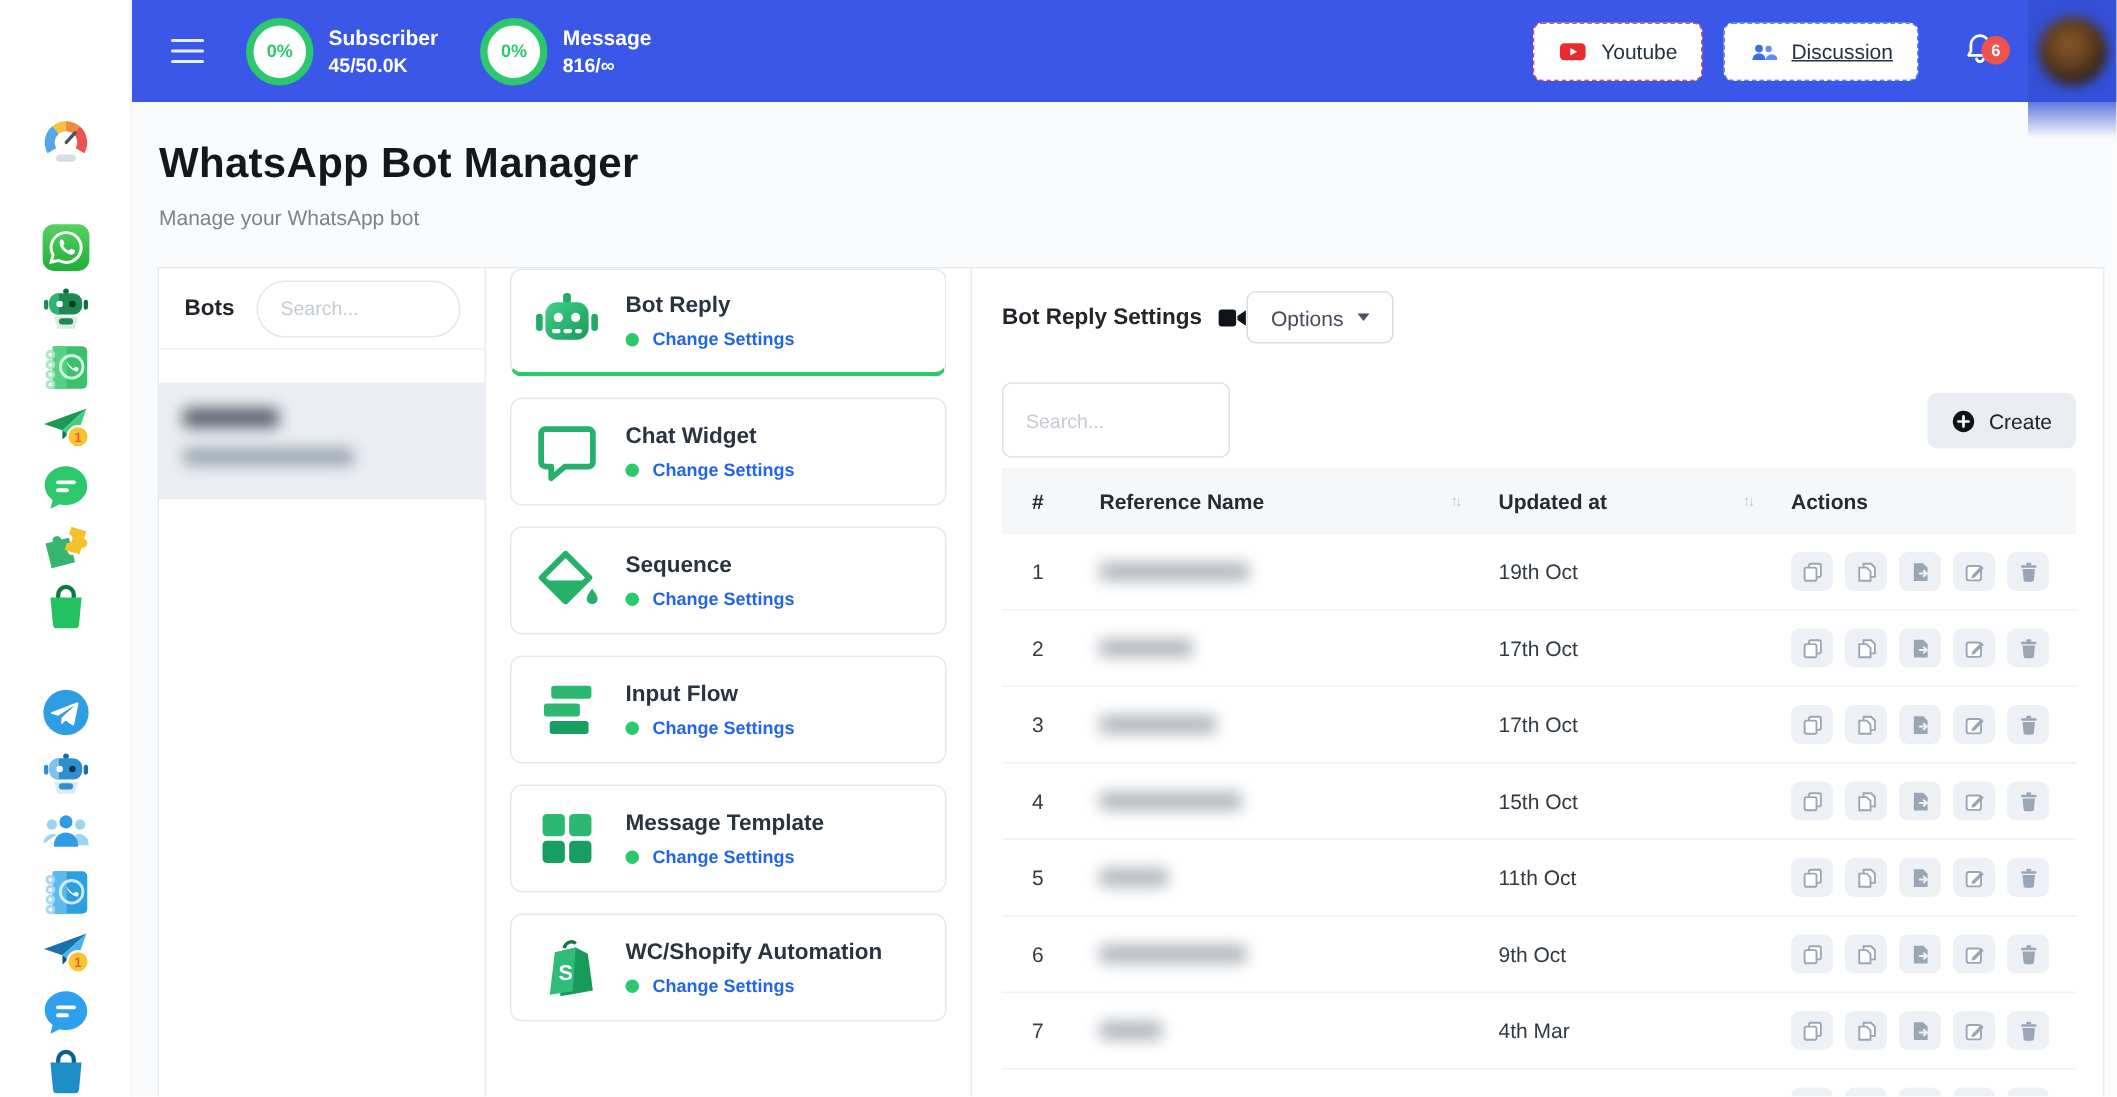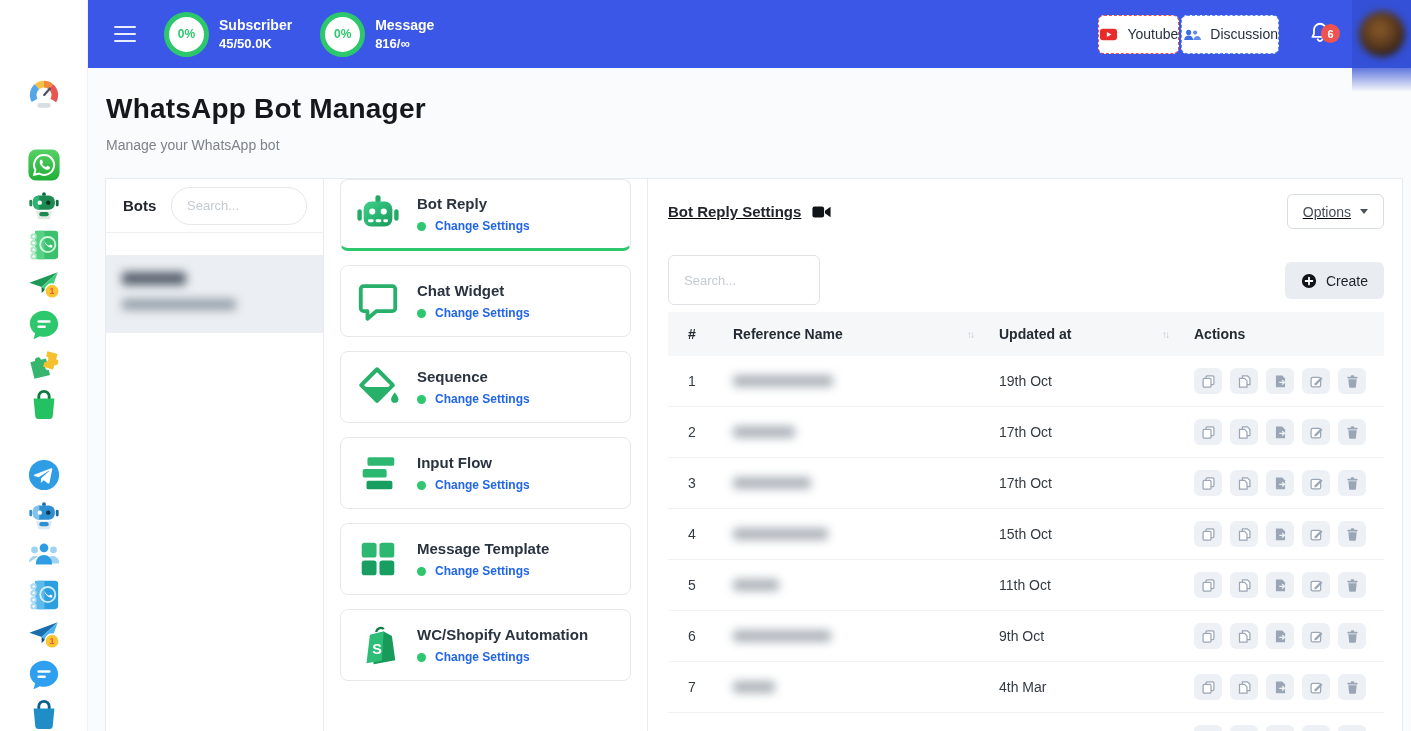--- a/index.html
+++ b/index.html
@@ -19,24 +19,24 @@
   .hamburger { width:22px; cursor:pointer; }
   .hamburger span { display:block; height:2.4px; background:#e9edff; border-radius:2px; margin:4.6px 0; }
   .stat { display:flex; align-items:center; margin-left:28px; }
   .ring { width:45px; height:45px; border-radius:50%; background:#fff; border:5px solid #2DC76D;
           display:flex; align-items:center; justify-content:center; font-size:12px; font-weight:bold; color:#2DC76D; }
   .stat-text { margin-left:10px; color:#fff; }
   .stat-label { font-size:14px; font-weight:bold; }
   .stat-value { font-size:13px; font-weight:bold; margin-top:3px; }
   .topbar-right { margin-left:auto; display:flex; align-items:center; margin-right:78px; }
   .pill-btn { display:flex; align-items:center; gap:9px; background:#fff; border-radius:6px;
-              padding:9px 0; font-size:14px; color:#25313f; cursor:pointer; }
+              padding:9px 16px; font-size:14px; color:#25313f; cursor:pointer; }
   .pill-btn svg { width:19px; height:19px; }
   .yt-btn { border:1.6px dashed #e85050; }
-  .disc-btn { border:1.6px dashed #5b86ef; margin-left:2px; }
+  .disc-btn { border:1.6px dashed #5b86ef; margin-left:14px;text-decoration:underline; }
   .bell-wrap { position:relative; margin-left:28px; cursor:pointer; width:26px; height:28px; }
   .bell-wrap svg { width:26px; height:26px; }
   .badge { position:absolute; top:4px; left:14px; min-width:19px; height:19px; border-radius:50%;
            background:#ef5350; color:#fff; font-size:11px; font-weight:bold;
            display:flex; align-items:center; justify-content:center; }
   .avatar-zone { position:absolute; top:0; right:0; width:59px; height:92px; z-index:5;
                  background:linear-gradient(180deg,#3350d6 0%,#3350d6 66%,rgba(250,251,252,0) 100%); }
   .avatar { width:46px; height:46px; border-radius:50%; margin:11px auto 0; cursor:pointer;
             background:radial-gradient(circle at 45% 40%,#8a5a2a 0%,#5b3a1d 45%,#241a12 78%);
             filter:blur(3.5px); }
@@ -72,21 +72,21 @@
   .feature-card.active { border-bottom:3px solid #2DC76D; }
   .card-icon { width:46px; height:46px; margin-right:16px; flex:none; }
   .card-icon svg { width:100%; height:100%; display:block; }
   .card-title { font-size:15px; font-weight:bold; color:#2a3340; }
   .card-link { margin-top:7px; font-size:12px; font-weight:bold; color:#2166E8;
                display:flex; align-items:center; cursor:pointer; }
   .dot { width:9px; height:9px; border-radius:50%; background:#2DC76D; margin-right:9px; }
 
   
   .col-settings { flex:1; padding:0 18px 0 20px; min-width:0; }
-  .settings-head { display:flex; align-items:center; justify-content:space-between; padding-top:15px;text-decoration:underline; }
+  .settings-head { display:flex; align-items:center; padding-top:15px; }
   .settings-title { font-size:15px; font-weight:bold; color:#22262b; display:flex; align-items:center; gap:11px; height:35px; }
   .settings-title svg { width:19px; height:14px; }
   .options-btn { border:1px solid #d8dde2; background:#fff; border-radius:6px; height:35px; padding:0 15px;
                  font-size:14px; color:#454d58; display:flex; align-items:center; gap:9px; cursor:pointer; font-family:inherit; }
   .caret-down { width:0; height:0; border-left:4.5px solid transparent; border-right:4.5px solid transparent;
                 border-top:5px solid #4a525d; }
   .settings-toolbar { display:flex; align-items:flex-start; justify-content:space-between; margin-top:26px; }
   .table-search { width:152px; height:50px; border:1px solid #dfe3e8; border-radius:6px; padding:0 15px;
                   font-size:13px; color:#555; outline:none; font-family:inherit; }
   .table-search::placeholder { color:#c4cad0; }

